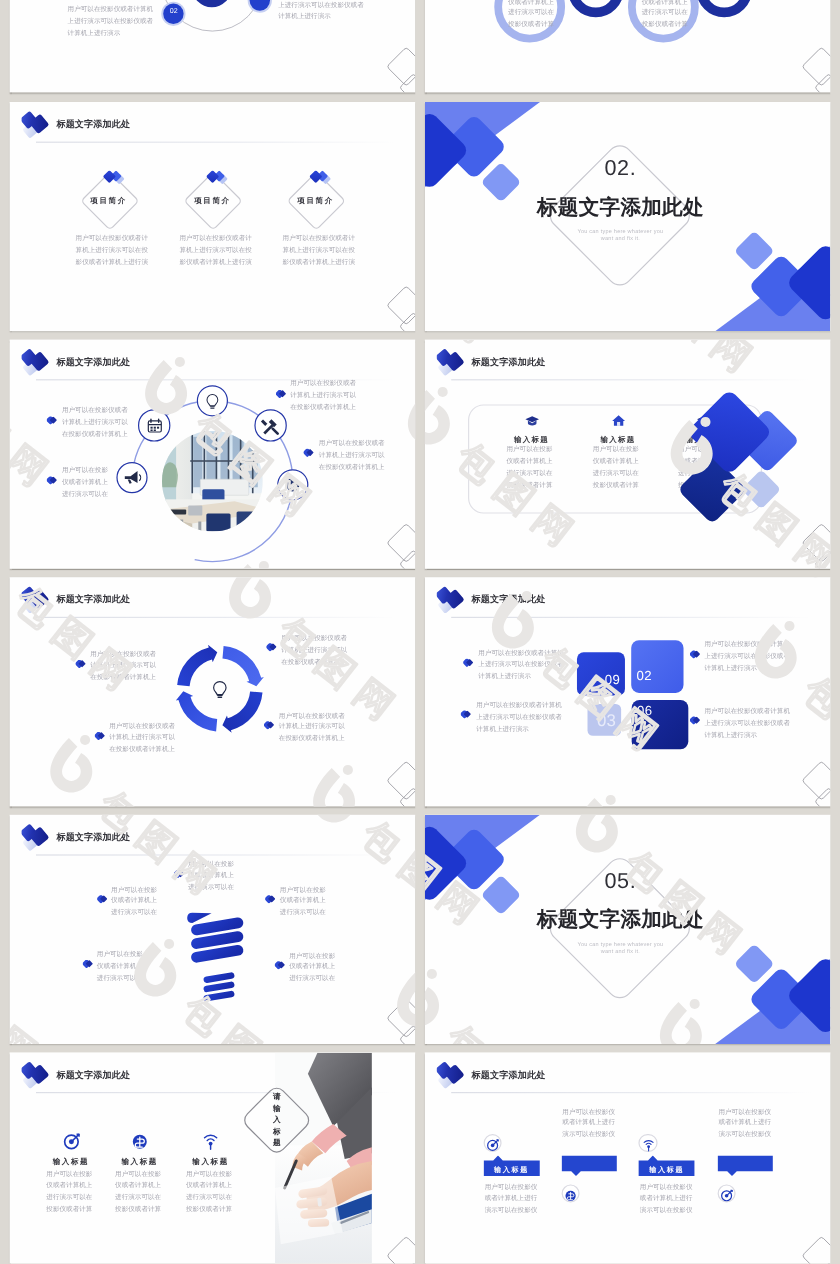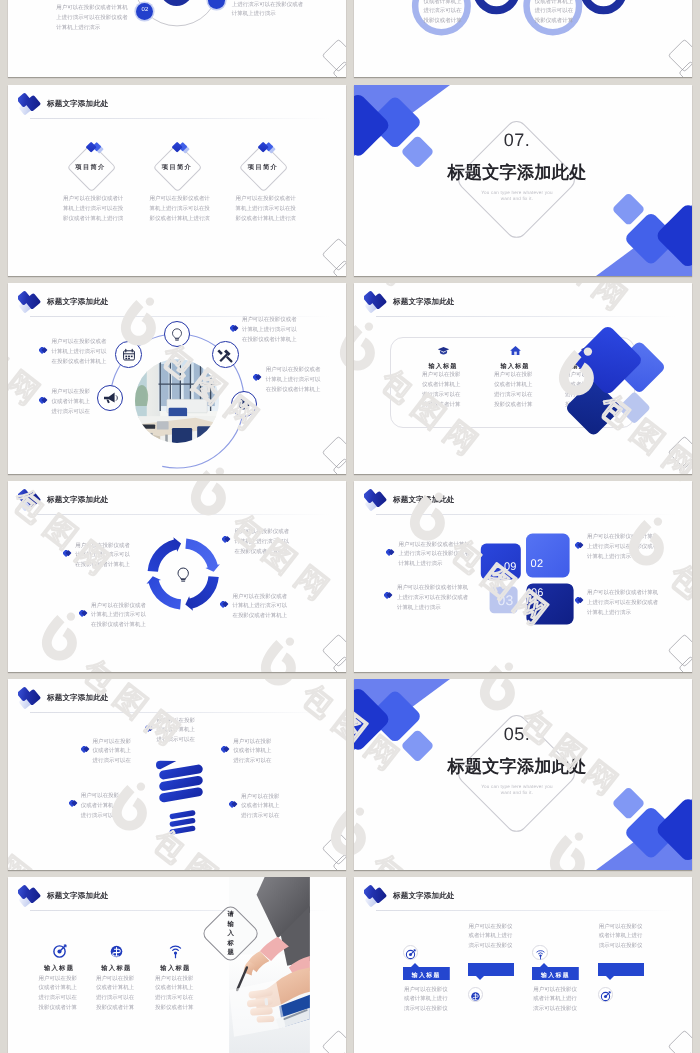--- a/index.html
+++ b/index.html
@@ -156,21 +156,21 @@
         </svg></div>
       <div style="position: absolute; width: 338px; height: 191px; overflow: hidden; left: 0px; top: 0px;"><svg width="338" height="191" viewBox="0 0 338 191">
           <g transform="rotate(180 169 95.5)">
             <path d="M0 0 L96 0 L0 71 Z" fill="#6a80ef"></path>
             <rect x="21.554563517369942" y="17.85456351736994" width="38.890872965260115" height="38.890872965260115" rx="6.5" fill="#4361ea" transform="rotate(45 41 37.3)"></rect>
             <rect x="-19.688077169749345" y="16.611922830250652" width="47.37615433949869" height="47.37615433949869" rx="7.5" fill="#1d36ce" transform="rotate(45 4 40.3)"></rect>
             <rect x="51.549895397947346" y="54.84989539794734" width="23.900209204105305" height="23.900209204105305" rx="4.2" fill="#8198f4" transform="rotate(45 63.5 66.8)"></rect>
           </g>
         </svg></div>
       <div style="position: absolute; left: 118.452px; top: 50.4523px; width: 89.0955px; height: 89.0955px; border: 0.55px solid rgb(201, 201, 208); border-radius: 11px; transform: rotate(45deg); box-sizing: border-box;"></div>
-      <div style="position: absolute; left: 93px; top: 45px; width: 140px; text-align: center; font-size: 18px; line-height: 20px; color: rgb(47, 47, 54); letter-spacing: 0.5px;">07.</div>
+      <div style="position: absolute; left: 93px; top: 45px; width: 140px; text-align: center; font-size: 18px; line-height: 20px; color: rgb(47, 47, 54); letter-spacing: 0.5px;">02.</div>
       <div style="position: absolute; left: 23px; top: 77px; width: 280px; text-align: center; font-size: 17.2px; line-height: 20px; font-weight: bold; color: rgb(37, 37, 43); letter-spacing: 0.2px;">标题文字添加此处</div>
       <div style="position: absolute; left: 123px; top: 105px; width: 80px; text-align: center; font-size: 4.6px; line-height: 6.2px; color: rgb(189, 189, 196); letter-spacing: 0.2px;">You can type here  whatever you want and fix it.</div>
     </div>
     <div class="slide" style="left: 8px; top: 283px;">
       <div class="corner-motif"><svg width="48" height="48" viewBox="0 0 48 48">
           <g stroke="#93939a" fill="none" stroke-width="0.65">
             <rect x="29.04487014477793" y="15.04487014477793" width="22.91025971044414" height="22.91025971044414" rx="2.6" transform="rotate(45 40.5 26.5)"></rect>
             <rect x="38.3682720163547" y="35.8682720163547" width="16.263455967290593" height="16.263455967290593" rx="2.2" transform="rotate(45 46.5 44)"></rect>
           </g>
         </svg></div>

